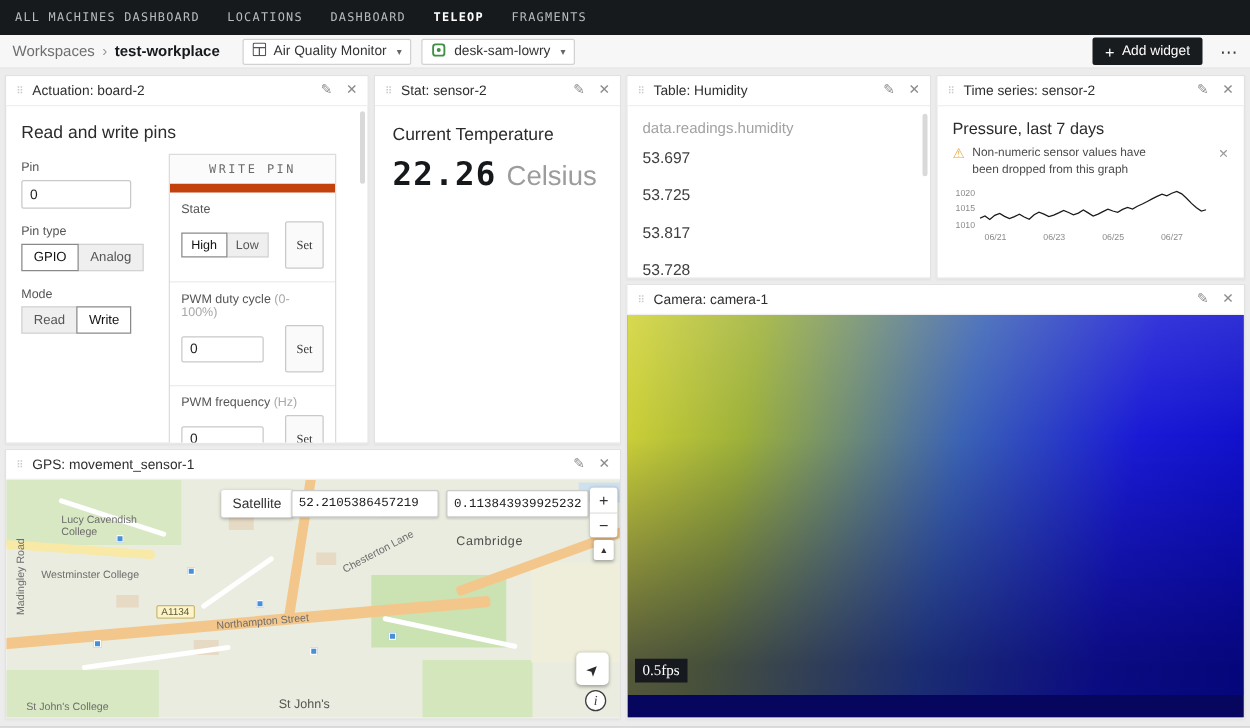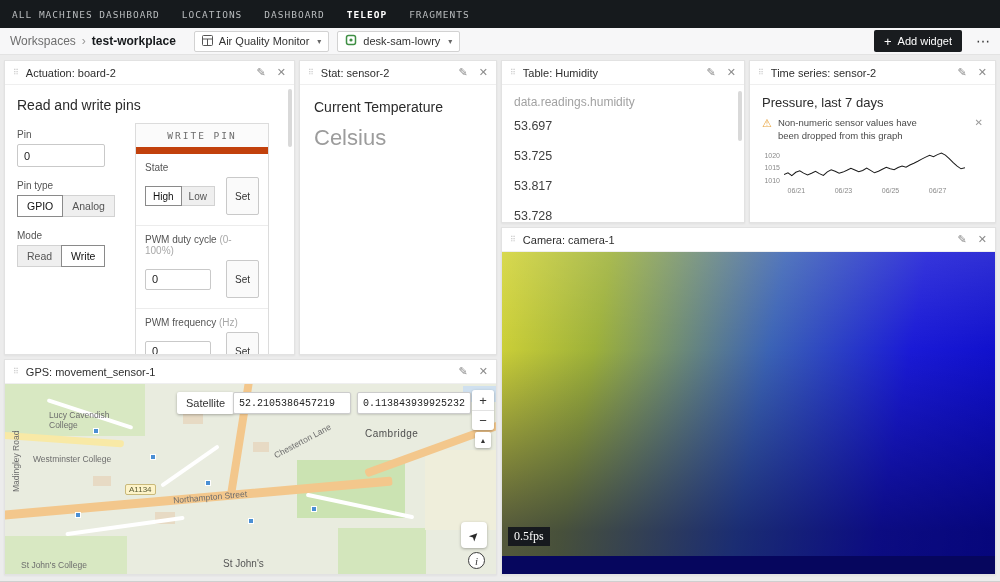--- a/index.html
+++ b/index.html
@@ -52,21 +52,21 @@
   .seg{display:inline-flex}
   .seg .opt{height:22px;padding:0 9px;font-size:10.5px;border:1px solid #d2d2d2;background:#efefef;color:#555;cursor:pointer;font-family:inherit}
   .seg .opt + .opt{margin-left:-1px}
   .seg .opt.sel{background:#fff;border-color:#8a8a8a;color:#111;position:relative;z-index:1}
   .seg.seg-sm .opt{height:20px;padding:0 7px;font-size:10px}
   .write-pin{position:absolute;left:130px;top:38px;width:134px;border:1px solid #dcdcdc;background:#fff}
   .wp-head{font-family:"DejaVu Sans Mono",monospace;font-size:9.5px;letter-spacing:2px;color:#6b6b6b;text-align:center;padding:6px 0;background:#fbfbfb;border-bottom:7px solid #c2410c}
   .wp-sect{padding:8px 9px 10px}
   .wp-sect + .wp-sect{border-top:1px solid #ececec}
   .wp-row{display:flex;align-items:center;margin-top:4px}
-  .setbtn{margin-left:auto;height:38px;padding:0 8px;font-size:10px;border:1px solid #c9c9c9;background:#fafafa;color:#333;border-radius:2px;cursor:pointer;font-family:Liberation Sans, sans-serif}
+  .setbtn{margin-left:auto;height:38px;padding:0 8px;font-size:10px;border:1px solid #c9c9c9;background:#fafafa;color:#333;border-radius:2px;cursor:pointer;font-family:Liberation Serif, serif}
   .wp-input{width:66px;height:21px}
 
   
   .stat-body{padding:14px}
   .stat-heading{font-size:14px;color:#2b2b2b}
   .stat-row{margin-top:10px;display:flex;align-items:baseline;gap:8px}
   .stat-value{font-family:"DejaVu Sans Mono",monospace;font-weight:bold;font-size:26px;color:#16191c;letter-spacing:1px}
   .stat-unit{font-size:22px;color:#9c9c9c}
 
   
@@ -237,20 +237,21 @@
         <span class="drag">⠿</span>
         <span class="card-title">Stat: sensor-2</span>
         <span class="head-actions">
           <button class="hbtn">✎</button>
           <button class="hbtn">✕</button>
         </span>
       </header>
       <div class="stat-body">
         <div class="stat-heading">Current Temperature</div>
         <div class="stat-row">
+          <span class="stat-value">22.26</span>
           <span class="stat-unit">Celsius</span>
         </div>
       </div>
     </section>
 
     <section class="card" id="card-table">
       <header class="card-head">
         <span class="drag">⠿</span>
         <span class="card-title">Table: Humidity</span>
         <span class="head-actions">

